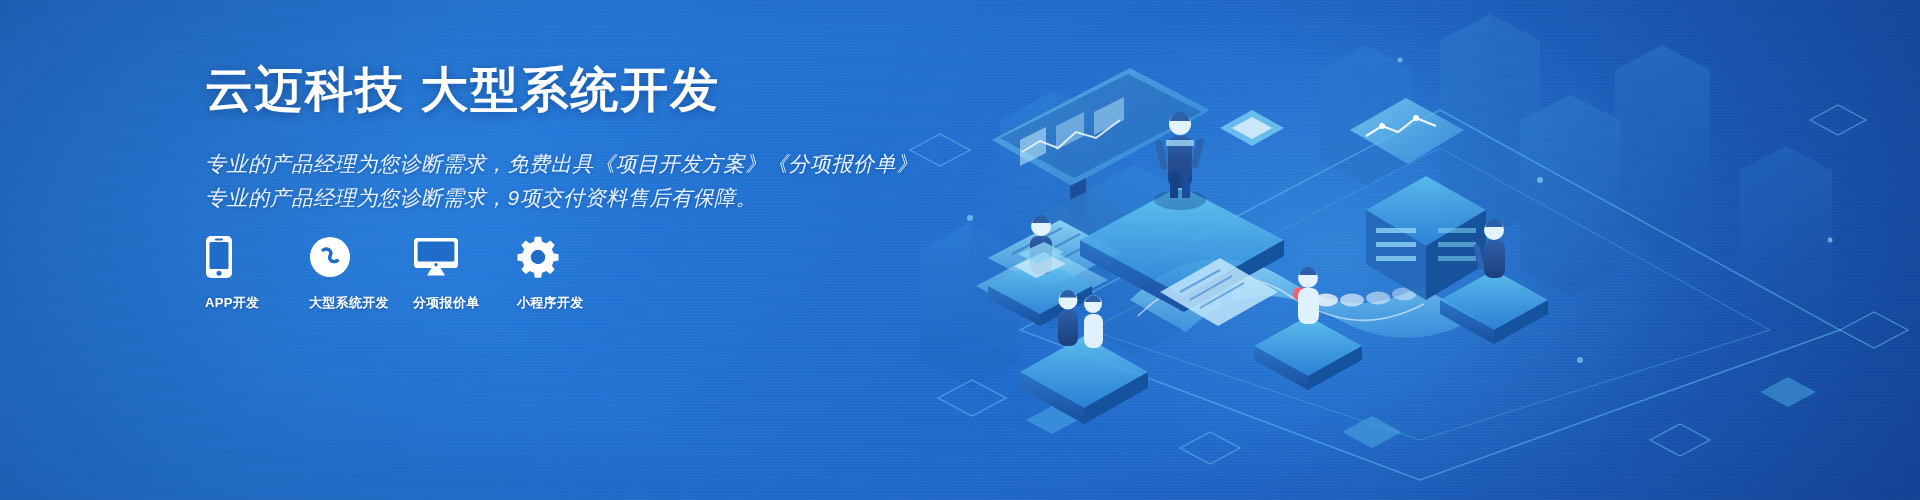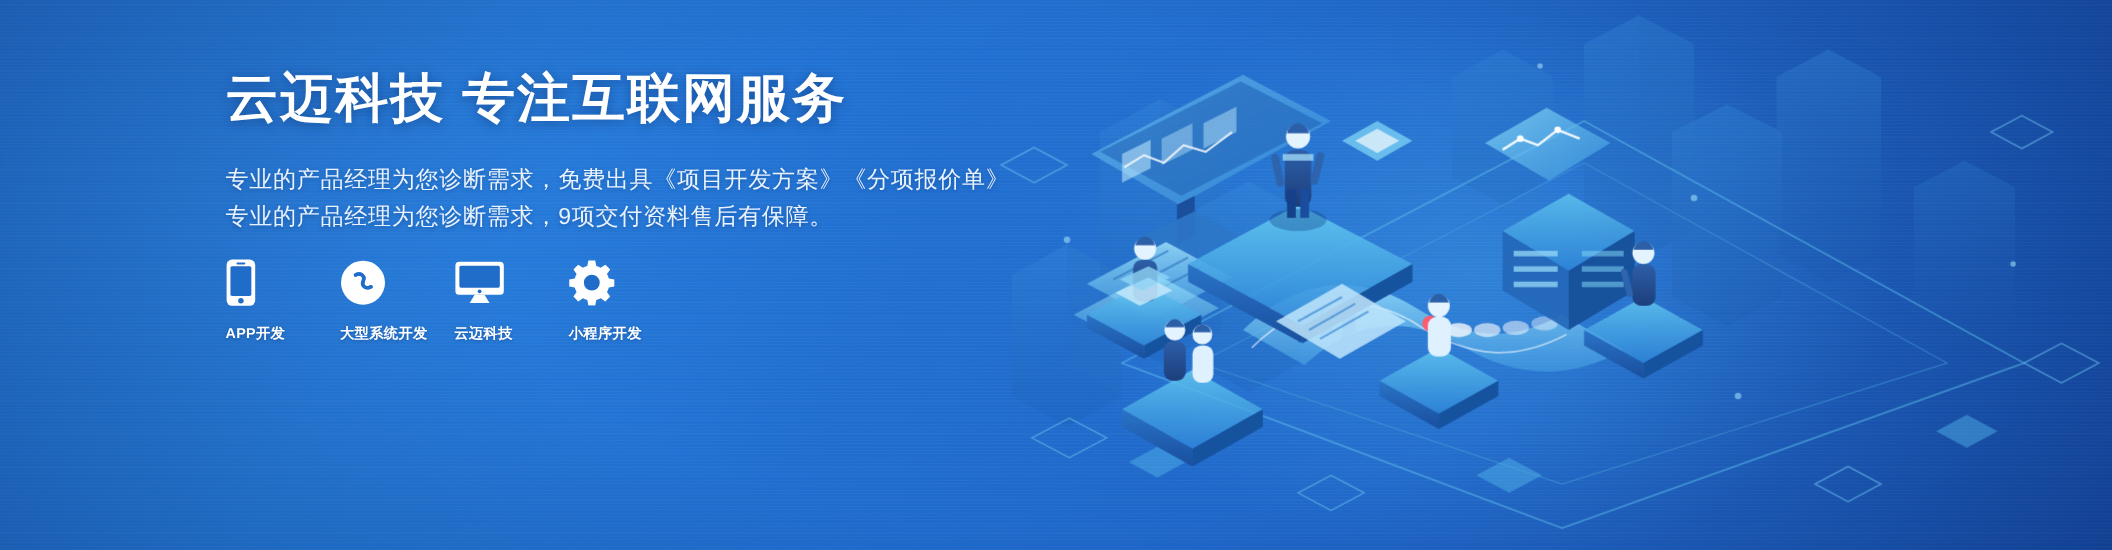--- a/index.html
+++ b/index.html
@@ -53,21 +53,21 @@
     white-space:nowrap;
   }
   .sub {
     font-size:21px;
     color:#e9f2ff;
     line-height:1.62;
     letter-spacing:0.6px;
     white-space:nowrap;
     text-shadow:0 1px 4px rgba(10,45,100,0.35);
   }
-  #sub-block { margin-top:30px; }
+  #sub-block { margin-top:30px;font-style:italic; }
 
   
   #services {
     position:absolute;
     left:205px; top:234px;
     display:flex;
     align-items:flex-start;
     gap:30px;
     z-index:20;
   }
@@ -315,21 +315,21 @@
         <circle cx="520" cy="60" r="2.5"></circle>
         <circle cx="950" cy="240" r="2.5"></circle>
       </g>
     </svg>
   </div>
 
   <div id="scan"></div>
   <div id="vignette"></div>
 
   <div id="copy">
-    <div id="headline">云迈科技 专注互联网服务</div>
+    <div id="headline">云迈科技 大型系统开发</div>
     <div id="sub-block">
       <div class="sub">专业的产品经理为您诊断需求，免费出具《项目开发方案》《分项报价单》</div>
       <div class="sub">专业的产品经理为您诊断需求，9项交付资料售后有保障。</div>
     </div>
   </div>
 
   <div id="services">
 
     <div class="svc">
       <div class="svc-ico">
@@ -357,21 +357,21 @@
 
     <div class="svc">
       <div class="svc-ico">
         <svg width="46" height="40" viewBox="0 0 46 40" xmlns="http://www.w3.org/2000/svg">
           <rect x="1" y="1" width="44" height="30" rx="3.5" fill="#ffffff"></rect>
           <rect x="4.6" y="4.6" width="36.8" height="20" rx="1.5" fill="#1f6cc9"></rect>
           <circle cx="23" cy="27.8" r="1.7" fill="#1f6cc9"></circle>
           <polygon points="14,38.5 32,38.5 27.5,31 18.5,31" fill="#ffffff"></polygon>
         </svg>
       </div>
-      <div class="svc-label">云迈科技</div>
+      <div class="svc-label">分项报价单</div>
     </div>
 
     <div class="svc">
       <div class="svc-ico">
         <svg width="42" height="42" viewBox="0 0 42 42" xmlns="http://www.w3.org/2000/svg">
           <path d="M21 0.8 l3.1 0 1.0 5.0 a15.5 15.5 0 0 1 4.0 1.7 l4.2 -2.9 2.2 2.2 2.2 2.2 -2.9 4.2 a15.5 15.5 0 0 1 1.7 4.0 l5.0 1.0 0 3.1 0 3.1 -5.0 1.0 a15.5 15.5 0 0 1 -1.7 4.0 l2.9 4.2 -2.2 2.2 -2.2 2.2 -4.2 -2.9 a15.5 15.5 0 0 1 -4.0 1.7 l-1.0 5.0 -3.1 0 -3.1 0 -1.0 -5.0 a15.5 15.5 0 0 1 -4.0 -1.7 l-4.2 2.9 -2.2 -2.2 -2.2 -2.2 2.9 -4.2 a15.5 15.5 0 0 1 -1.7 -4.0 l-5.0 -1.0 0 -3.1 0 -3.1 5.0 -1.0 a15.5 15.5 0 0 1 1.7 -4.0 l-2.9 -4.2 2.2 -2.2 2.2 -2.2 4.2 2.9 a15.5 15.5 0 0 1 4.0 -1.7 l1.0 -5.0 z" fill="#ffffff"></path>
           <circle cx="21" cy="21" r="7.2" fill="#1f6cc9"></circle>
         </svg>
       </div>
       <div class="svc-label">小程序开发</div>

